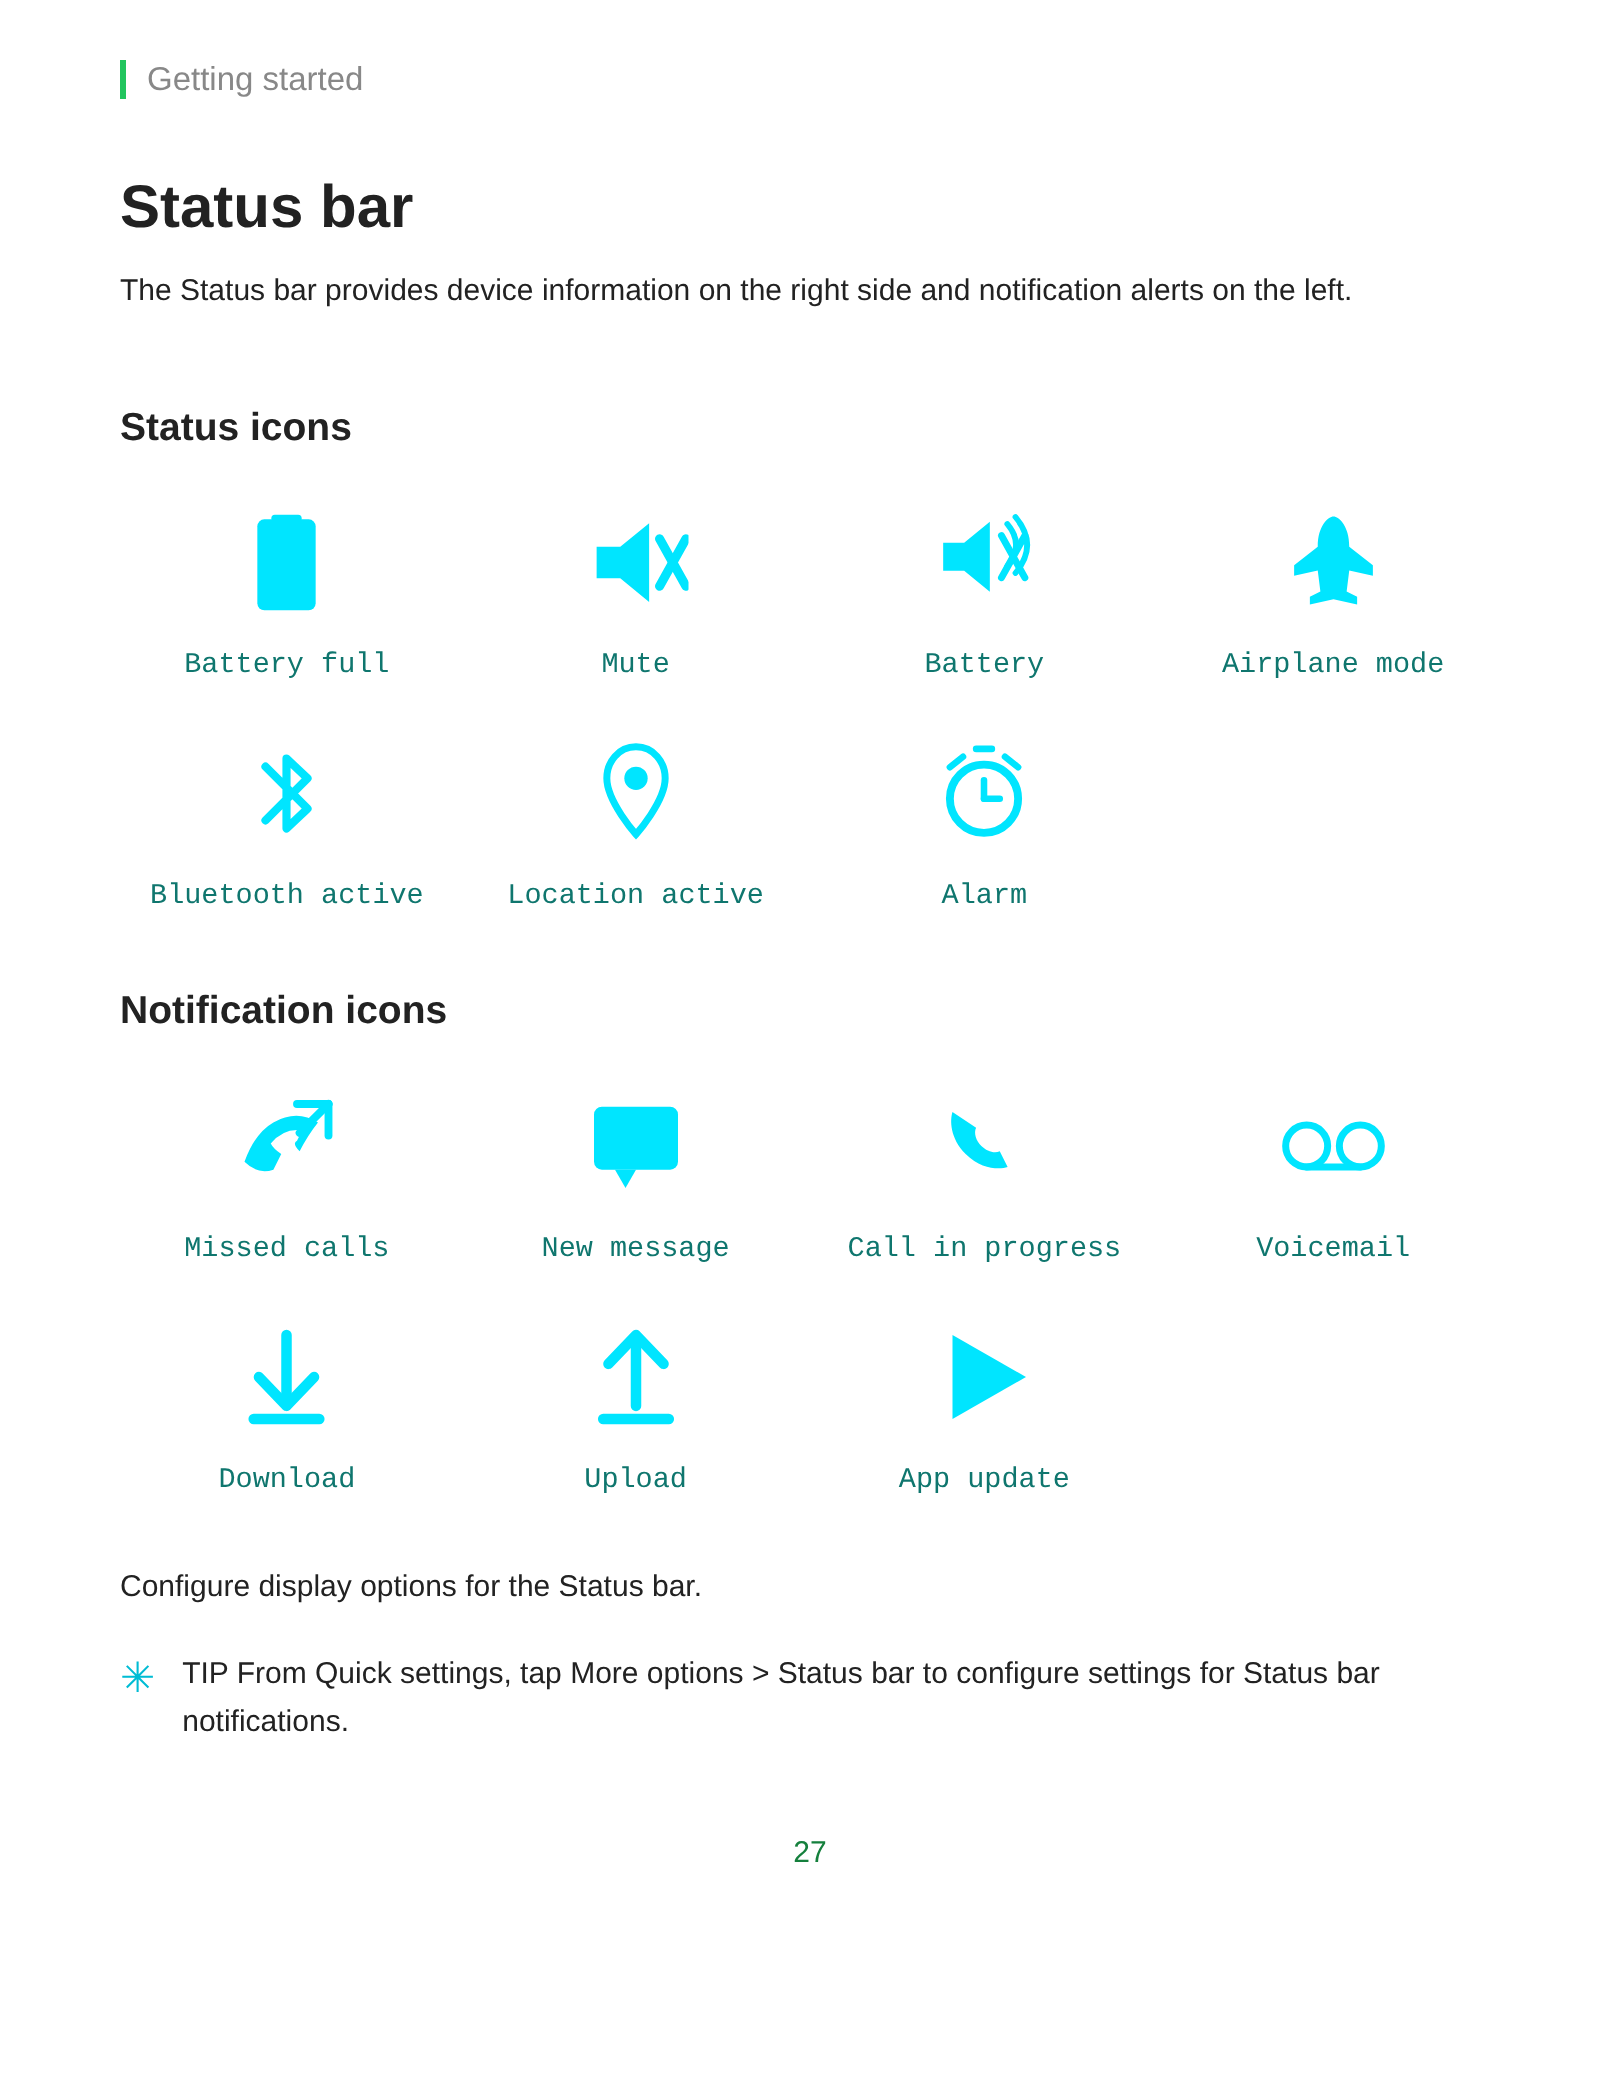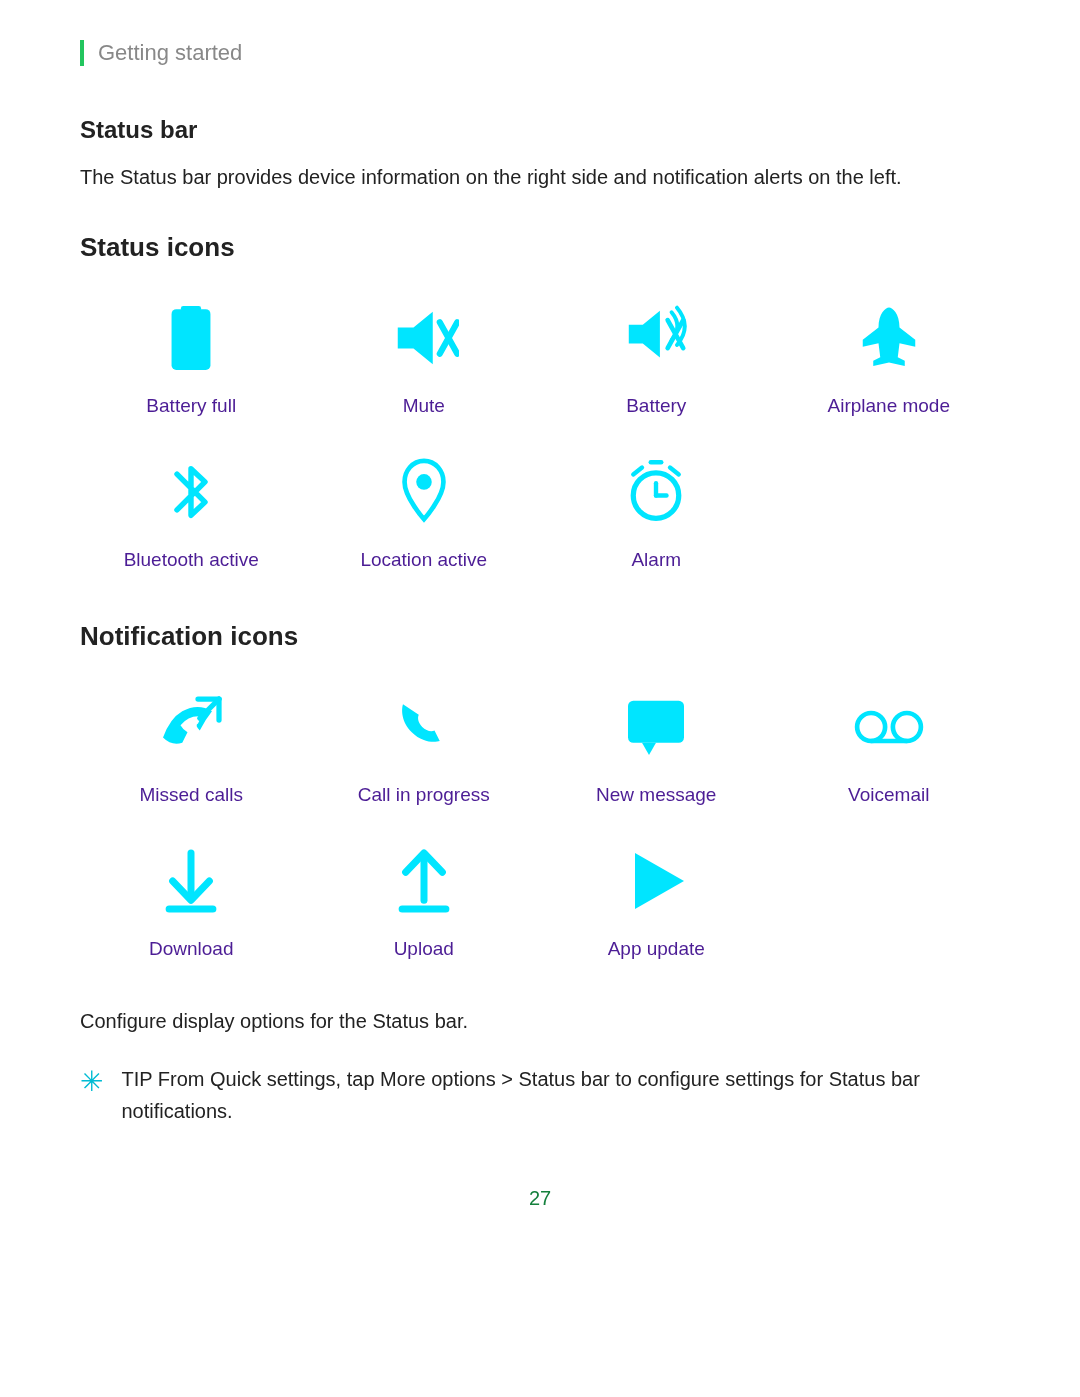--- a/index.html
+++ b/index.html
@@ -12,28 +12,28 @@
       color: #222;
     }
     .breadcrumb {
       border-left: 4px solid #22c55e;
       padding-left: 14px;
       color: #888;
       font-size: 22px;
       margin-bottom: 50px;
     }
     .section-title {
-      font-size: 24px;
+      font-size: 40px;
       font-weight: 700;
       margin-bottom: 18px;
     }
     .description {
       font-size: 20px;
       line-height: 1.5;
-      margin-bottom: 40px;
+      margin-bottom: 60px;
       max-width: 870px;
     }
     .subsection-title {
       font-size: 26px;
       font-weight: 700;
       margin-bottom: 30px;
     }
     .icons-grid {
       display: grid;
       grid-template-columns: repeat(4, 1fr);
@@ -49,21 +49,22 @@
     .icon-wrapper {
       width: 90px;
       height: 90px;
       display: flex;
       align-items: center;
       justify-content: center;
     }
     .icon-label {
       font-size: 19px;
       text-align: center;
-      color: #4c1d95;
+      color: #0f766e;
+      font-family: Liberation Mono, monospace;
     }
     .configure-text {
       font-size: 20px;
       margin-bottom: 30px;
     }
     .tip-box {
       display: flex;
       align-items: flex-start;
       gap: 18px;
     }
@@ -197,34 +198,34 @@
         <line x1="72" y1="8" x2="72" y2="32" stroke="#00e5ff" stroke-width="6" stroke-linecap="round"></line>
         <line x1="50" y1="30" x2="72" y2="8" stroke="#00e5ff" stroke-width="6" stroke-linecap="round"></line>
       </svg>
     </div>
     <span class="icon-label">Missed calls</span>
   </div>
 
   <div class="icon-item">
     <div class="icon-wrapper">
       <svg class="status-icon" viewBox="0 0 80 80" fill="#00e5ff" xmlns="http://www.w3.org/2000/svg">
-        <path d="M16,14 C14,20 14,34 26,46 C38,58 52,58 58,56 L52,44 C48,46 42,44 38,40 C34,36 32,30 34,26 Z" fill="#00e5ff"></path>
-      </svg>
-    </div>
-    <span class="icon-label">Call in progress</span>
-  </div>
-
-  <div class="icon-item">
-    <div class="icon-wrapper">
-      <svg class="status-icon" viewBox="0 0 80 80" fill="#00e5ff" xmlns="http://www.w3.org/2000/svg">
         <rect x="8" y="10" width="64" height="48" rx="6" fill="#00e5ff"></rect>
         <polygon points="24,58 32,72 40,58" fill="#00e5ff"></polygon>
       </svg>
     </div>
     <span class="icon-label">New message</span>
+  </div>
+
+  <div class="icon-item">
+    <div class="icon-wrapper">
+      <svg class="status-icon" viewBox="0 0 80 80" fill="#00e5ff" xmlns="http://www.w3.org/2000/svg">
+        <path d="M16,14 C14,20 14,34 26,46 C38,58 52,58 58,56 L52,44 C48,46 42,44 38,40 C34,36 32,30 34,26 Z" fill="#00e5ff"></path>
+      </svg>
+    </div>
+    <span class="icon-label">Call in progress</span>
   </div>
 
   <div class="icon-item">
     <div class="icon-wrapper">
       <svg class="status-icon" viewBox="0 0 90 60" fill="none" xmlns="http://www.w3.org/2000/svg">
         <circle cx="22" cy="30" r="18" stroke="#00e5ff" stroke-width="6" fill="none"></circle>
         <circle cx="68" cy="30" r="18" stroke="#00e5ff" stroke-width="6" fill="none"></circle>
         <line x1="22" y1="48" x2="68" y2="48" stroke="#00e5ff" stroke-width="6" stroke-linecap="round"></line>
       </svg>
     </div>

